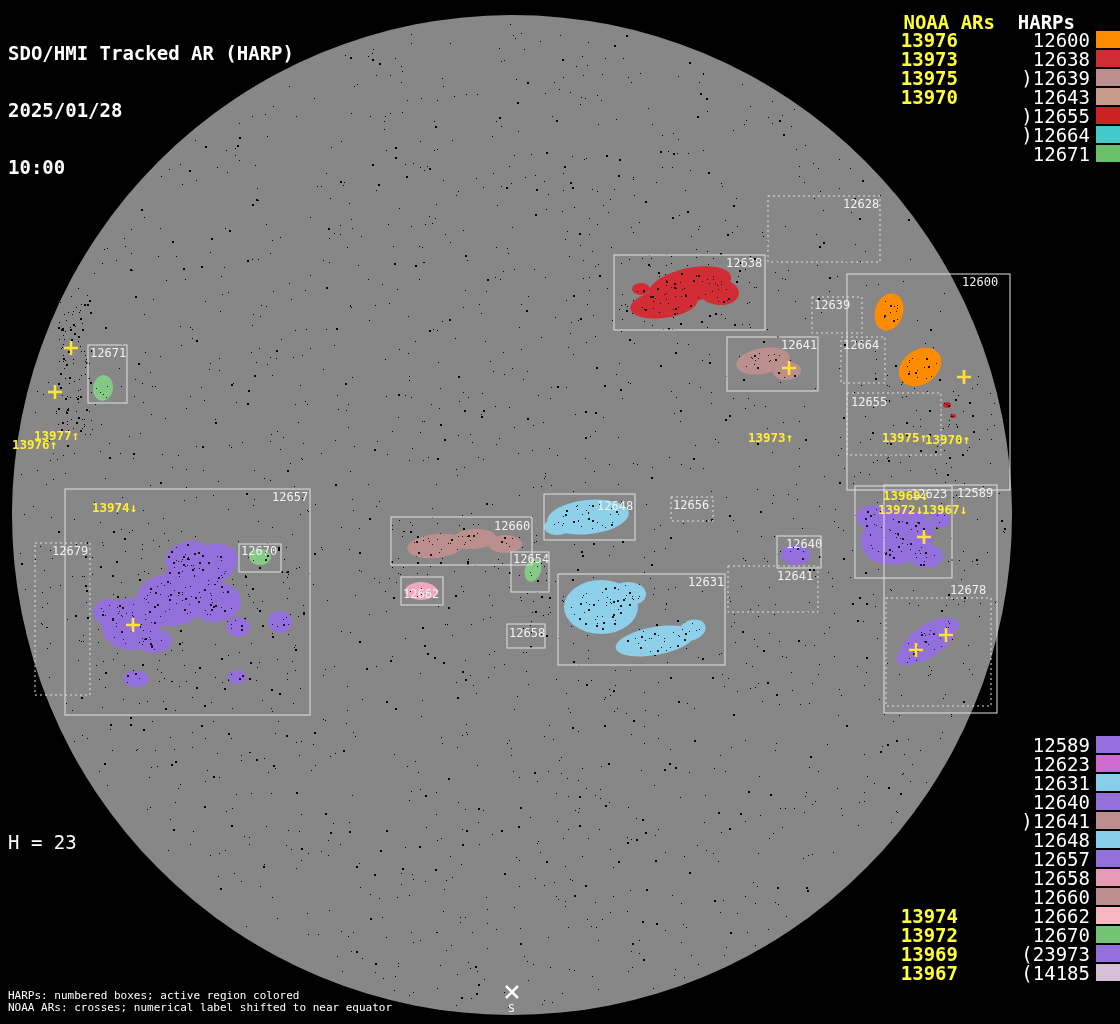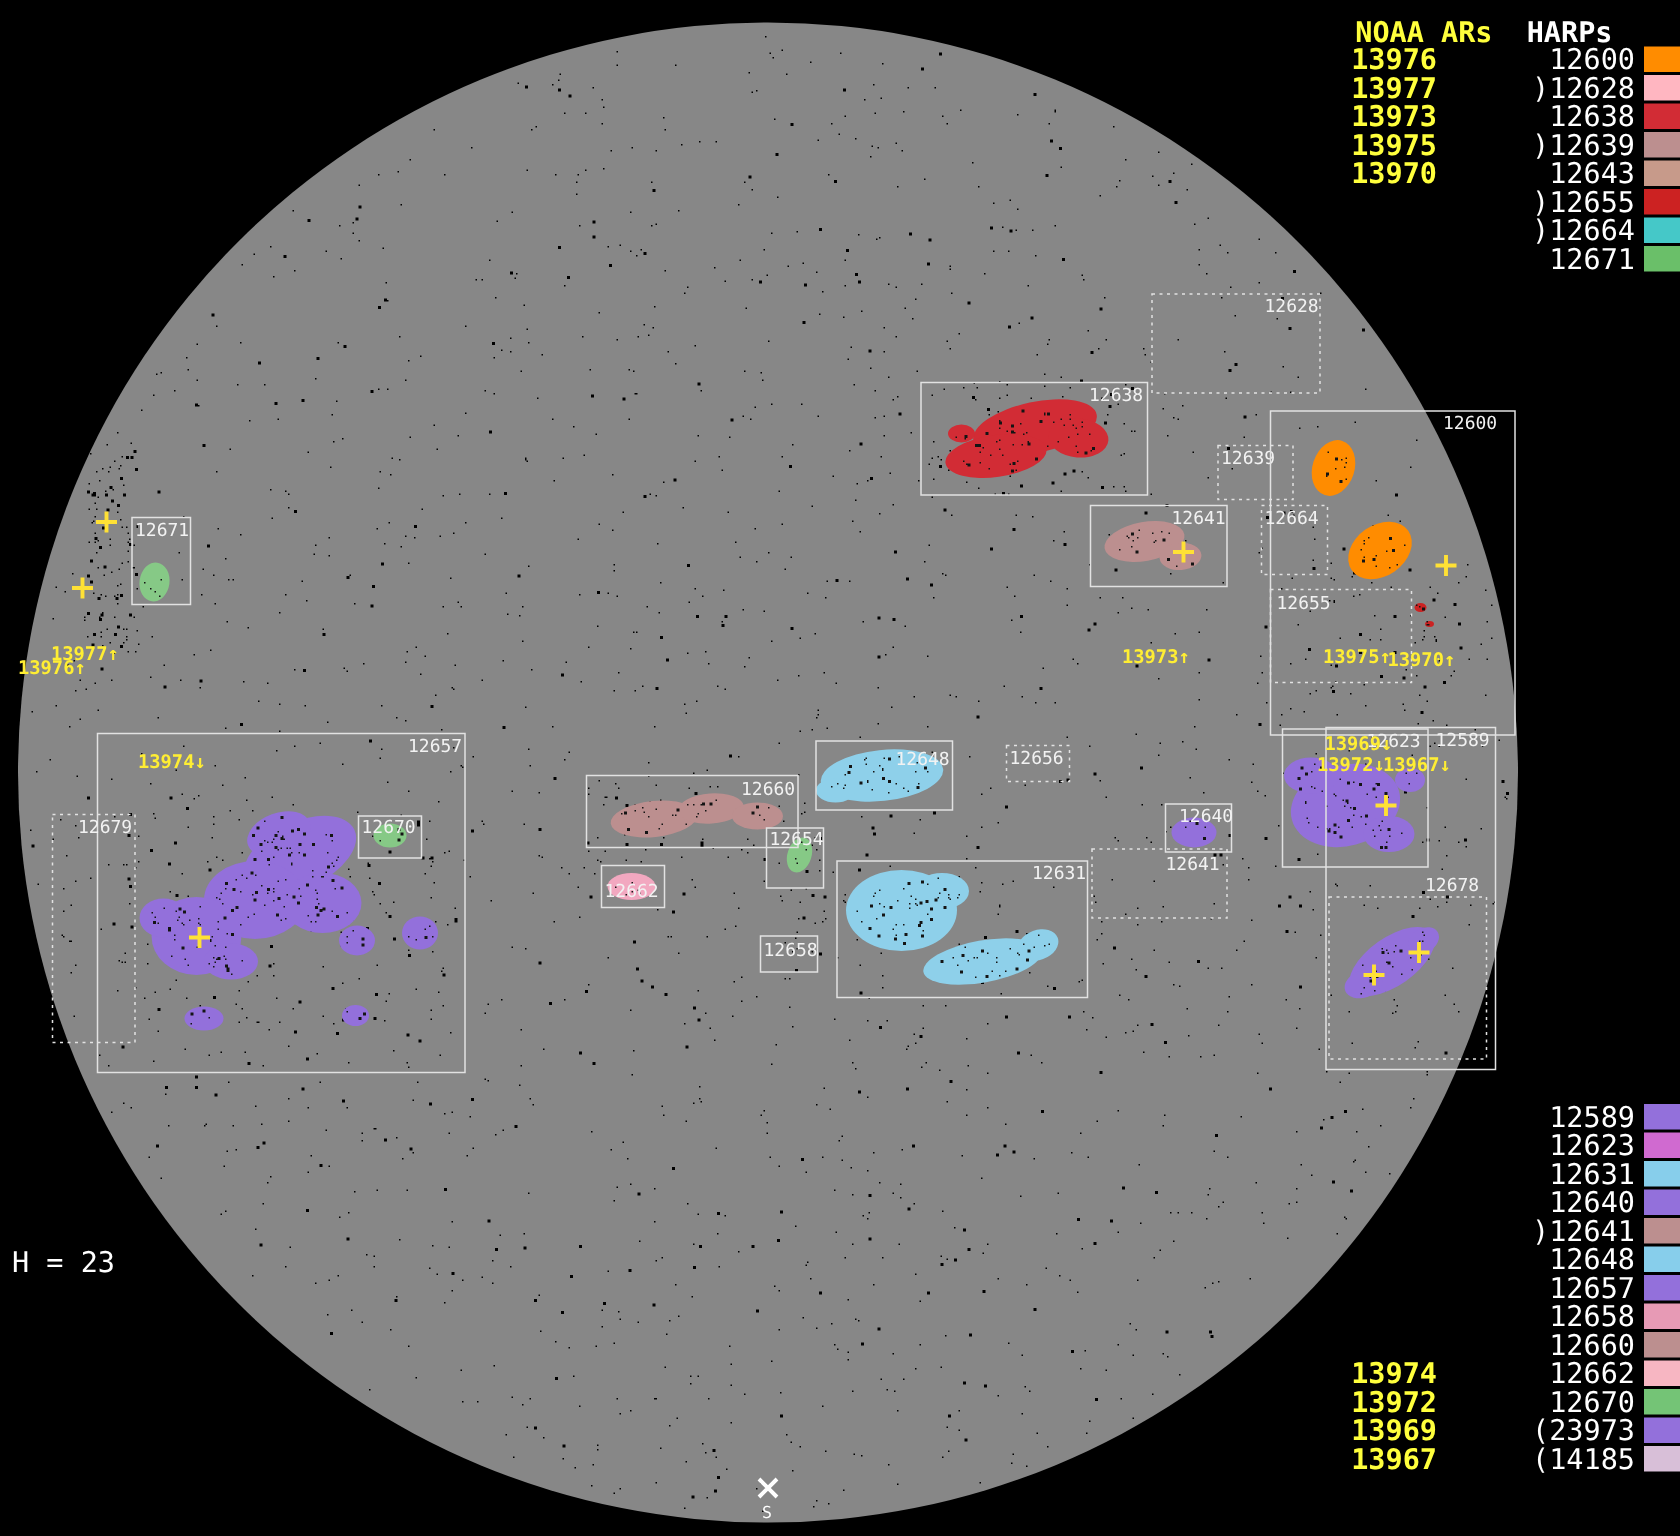--- a/index.html
+++ b/index.html
@@ -223,36 +223,36 @@
       <text x="882" y="442" fill="#ffee33" font-size="12.5px" font-weight="bold">13975↑</text>
       <text x="925" y="444" fill="#ffee33" font-size="12.5px" font-weight="bold">13970↑</text>
       <text x="92" y="512" fill="#ffee33" font-size="12.5px" font-weight="bold">13974↓</text>
       <text x="883" y="500" fill="#ffee33" font-size="12.5px" font-weight="bold">13969↓</text>
       <text x="878" y="514" fill="#ffee33" font-size="12.5px" font-weight="bold">13972↓</text>
       <text x="922" y="514" fill="#ffee33" font-size="12.5px" font-weight="bold">13967↓</text>
       <path d="M506 986L518 998M518 986L506 998" stroke="#fff" stroke-width="2.6" fill="none"></path>
       <text x="508" y="1012" fill="#fff" font-size="11px">S</text>
     </svg>
 
+  <div id="header">
+    <div>SDO/HMI Tracked AR (HARP)</div>
+    <div>2025/01/28</div>
+    <div>10:00</div>
+  </div>
 
   <div class="leg-head noaa">NOAA ARs</div>
   <div class="leg-head harps">HARPs</div>
 
   <div id="legend-top">
       <div class="leg-row">
         <span class="noaa">13976</span>
         <span class="harp">12600</span>
         <span class="swatch" style="background: rgb(255, 140, 0);"></span>
       </div>
       <div class="leg-row">
-        <span class="noaa">13977</span>
-        <span class="harp">)12628</span>
-        <span class="swatch" style="background: rgb(255, 182, 193);"></span>
-      </div>
-      <div class="leg-row">
         <span class="noaa">13973</span>
         <span class="harp">12638</span>
         <span class="swatch" style="background: rgb(210, 44, 53);"></span>
       </div>
       <div class="leg-row">
         <span class="noaa">13975</span>
         <span class="harp">)12639</span>
         <span class="swatch" style="background: rgb(188, 143, 143);"></span>
       </div>
       <div class="leg-row">
@@ -338,13 +338,14 @@
         <span class="swatch" style="background: rgb(147, 112, 219);"></span>
       </div>
       <div class="leg-row">
         <span class="noaa">13967</span>
         <span class="harp">(14185</span>
         <span class="swatch" style="background: rgb(216, 191, 216);"></span>
       </div>
     </div>
 
   <div id="hcount">H = 23</div>
+  <div id="footnotes"><div>HARPs: numbered boxes; active region colored</div><div>NOAA ARs: crosses; numerical label shifted to near equator</div></div>
 </div>
 
 </body></html>

